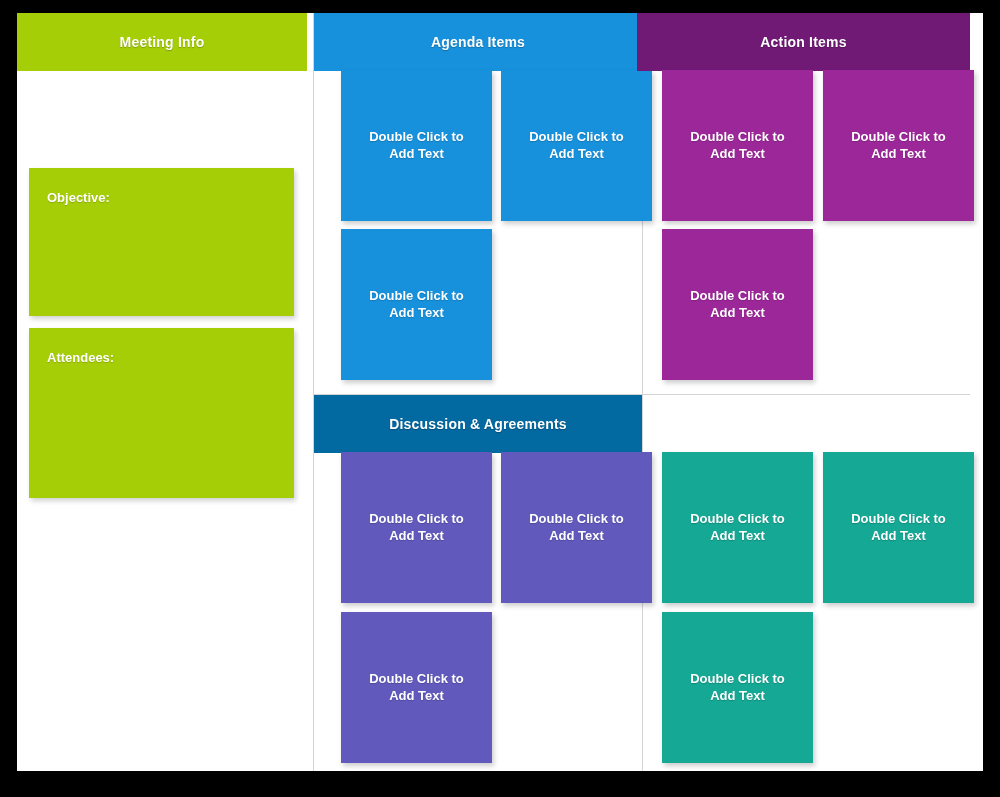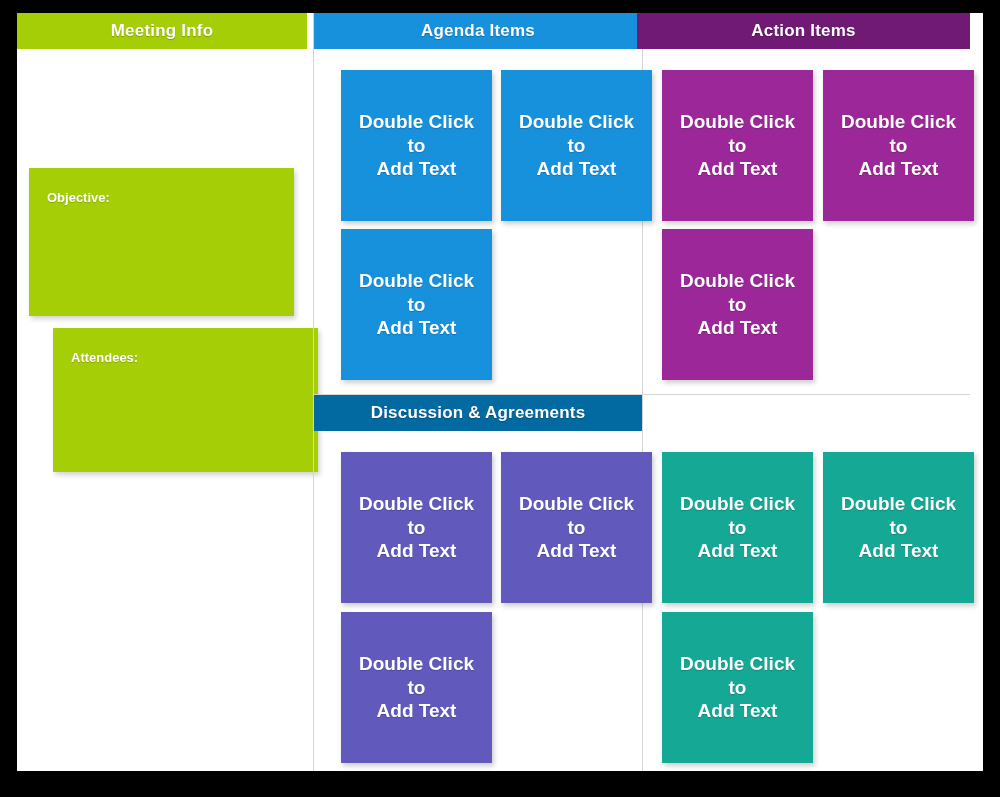--- a/index.html
+++ b/index.html
@@ -56,41 +56,41 @@
     right: 0;
     height: 1px;
     background: #d4d4d4;
   }
 
   
   .section-header {
     position: absolute;
     left: 0;
     right: 0;
-    height: 36px;
+    height: 58px;
     display: flex;
     align-items: center;
     justify-content: center;
     color: #ffffff;
-    font-size: 17px;
+    font-size: 14px;
     font-weight: bold;
     letter-spacing: 0.2px;
     text-shadow: 0 1px 1px rgba(0,0,0,0.25);
     box-sizing: border-box;
   }
 
   
   .note-card {
     position: absolute;
     display: flex;
     align-items: center;
     justify-content: center;
     text-align: center;
     color: #ffffff;
-    font-size: 19px;
+    font-size: 13px;
     font-weight: bold;
     line-height: 1.25;
     box-shadow: 2px 3px 5px rgba(0,0,0,0.20);
     box-sizing: border-box;
     padding: 16px;
     text-shadow: 0 1px 1px rgba(0,0,0,0.18);
   }
   .note-card span { display: block; }
 
   
@@ -114,21 +114,21 @@
 
     <div class="section-header" id="hdr-meeting-info" style="top:0; background:#a6ce07;">
       <span>Meeting Info</span>
     </div>
 
 
     <div class="field-box" style="left:12px; top:155px; width:265px; height:148px; background:#a6ce07;">
       <span>Objective:</span>
     </div>
 
-    <div class="field-box" style="left:12px; top:315px; width:265px; height:144px; background:#a6ce07;margin-left:24px;">
+    <div class="field-box" style="left:12px; top:315px; width:265px; height:170px; background:#a6ce07;">
       <span>Attendees:</span>
     </div>
 
   </div>
 
   <div class="column" id="col-middle">
 
     <div class="section-header" style="top:0; background:#1791dc;">
       <span>Agenda Items</span>
     </div>

